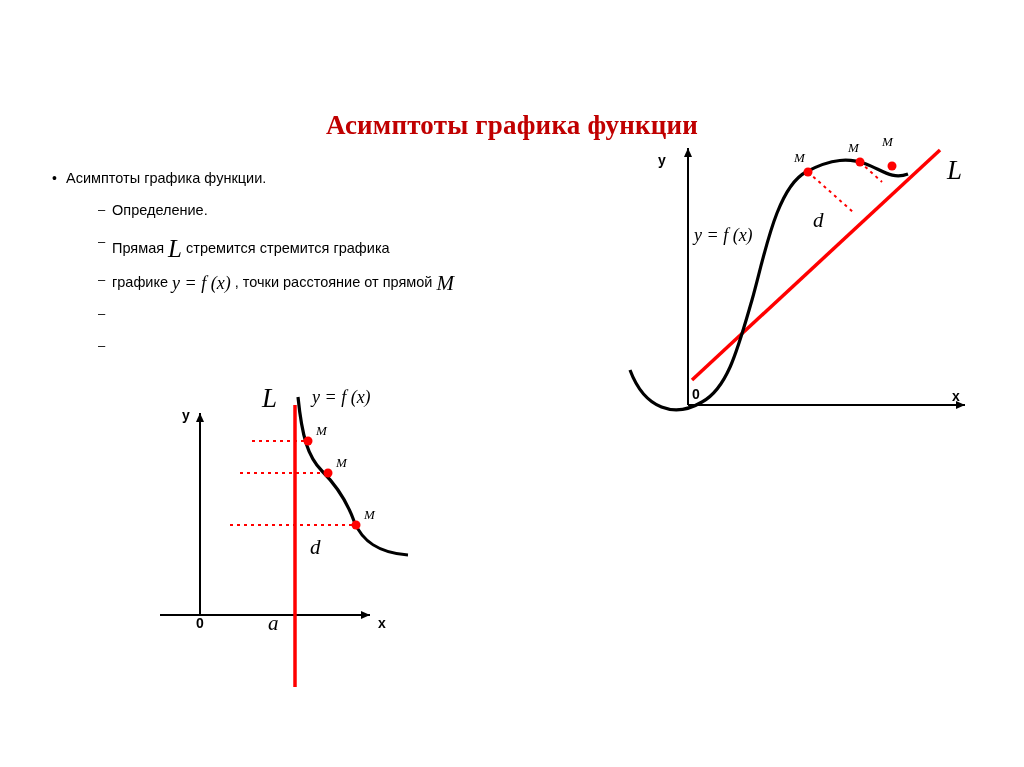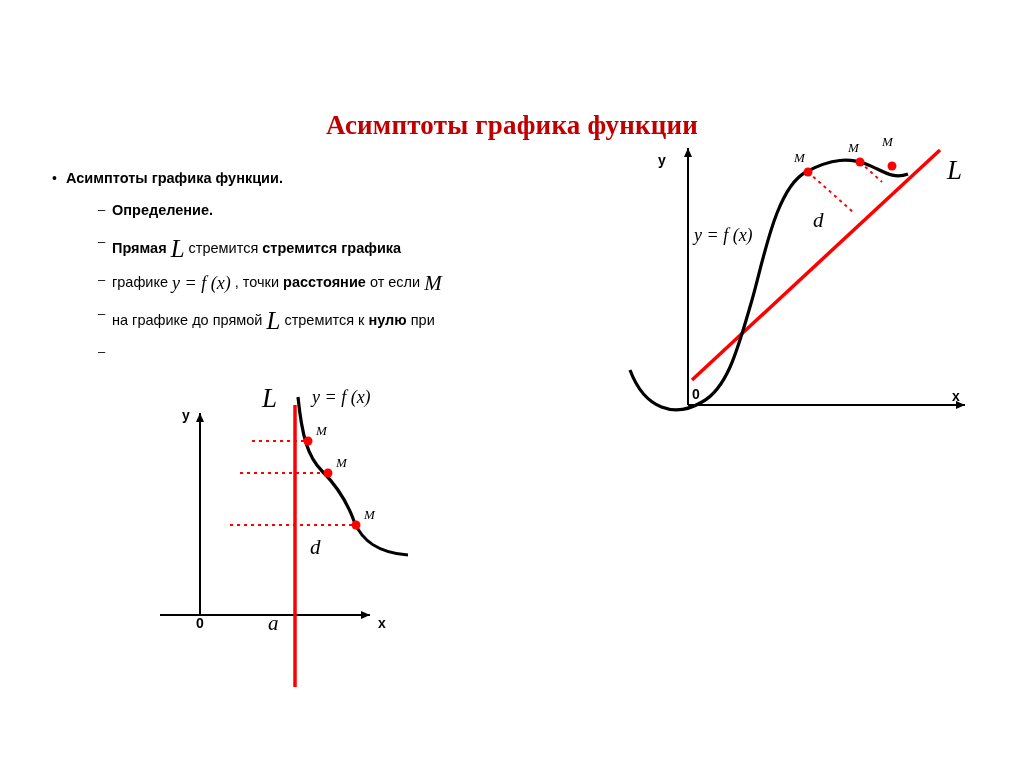--- a/index.html
+++ b/index.html
@@ -50,21 +50,21 @@
   .b-mark.dash {
     font-size: 13px;
   }
   .b-text {
     font-size: 14.5px;
     line-height: 20px;
     color: #000;
   }
   .lvl1 { margin-left: 0; }
   .lvl2 { margin-left: 46px; }
-  .bold { font-weight: bold; }
+  .bold { font-weight: normal; }
   .m-L {
     font-size: 25px;
     font-family: "Liberation Serif", serif;
     font-style: italic;
     line-height: 1;
     position: relative;
     top: 4px;
   }
   .m-M {
     font-size: 21px;
@@ -172,34 +172,27 @@
       </span>
     </div>
 
     <div class="b-row lvl2">
       <span class="b-mark dash">–</span>
       <span class="b-text">
         <span>графике</span>
         <span class="m-fx b-inline">y = f (x)</span>
         <span>, точки</span>
         <span class="bold">расстояние</span>
-        <span>от если</span>
+        <span>от прямой</span>
         <span class="m-M b-inline">M</span>
       </span>
     </div>
 
     <div class="b-row lvl2">
       <span class="b-mark dash">–</span>
-      <span class="b-text">
-        <span>на графике до прямой</span>
-        <span class="m-L b-inline">L</span>
-        <span>стремится к</span>
-        <span class="bold">нулю</span>
-        <span>при</span>
-      </span>
     </div>
 
     <div class="b-row lvl2">
       <span class="b-mark dash">–</span>
     </div>
 
   </div>
 
   <div class="fig" id="fig-right">
     <svg width="370" height="290" viewBox="0 0 370 290">

